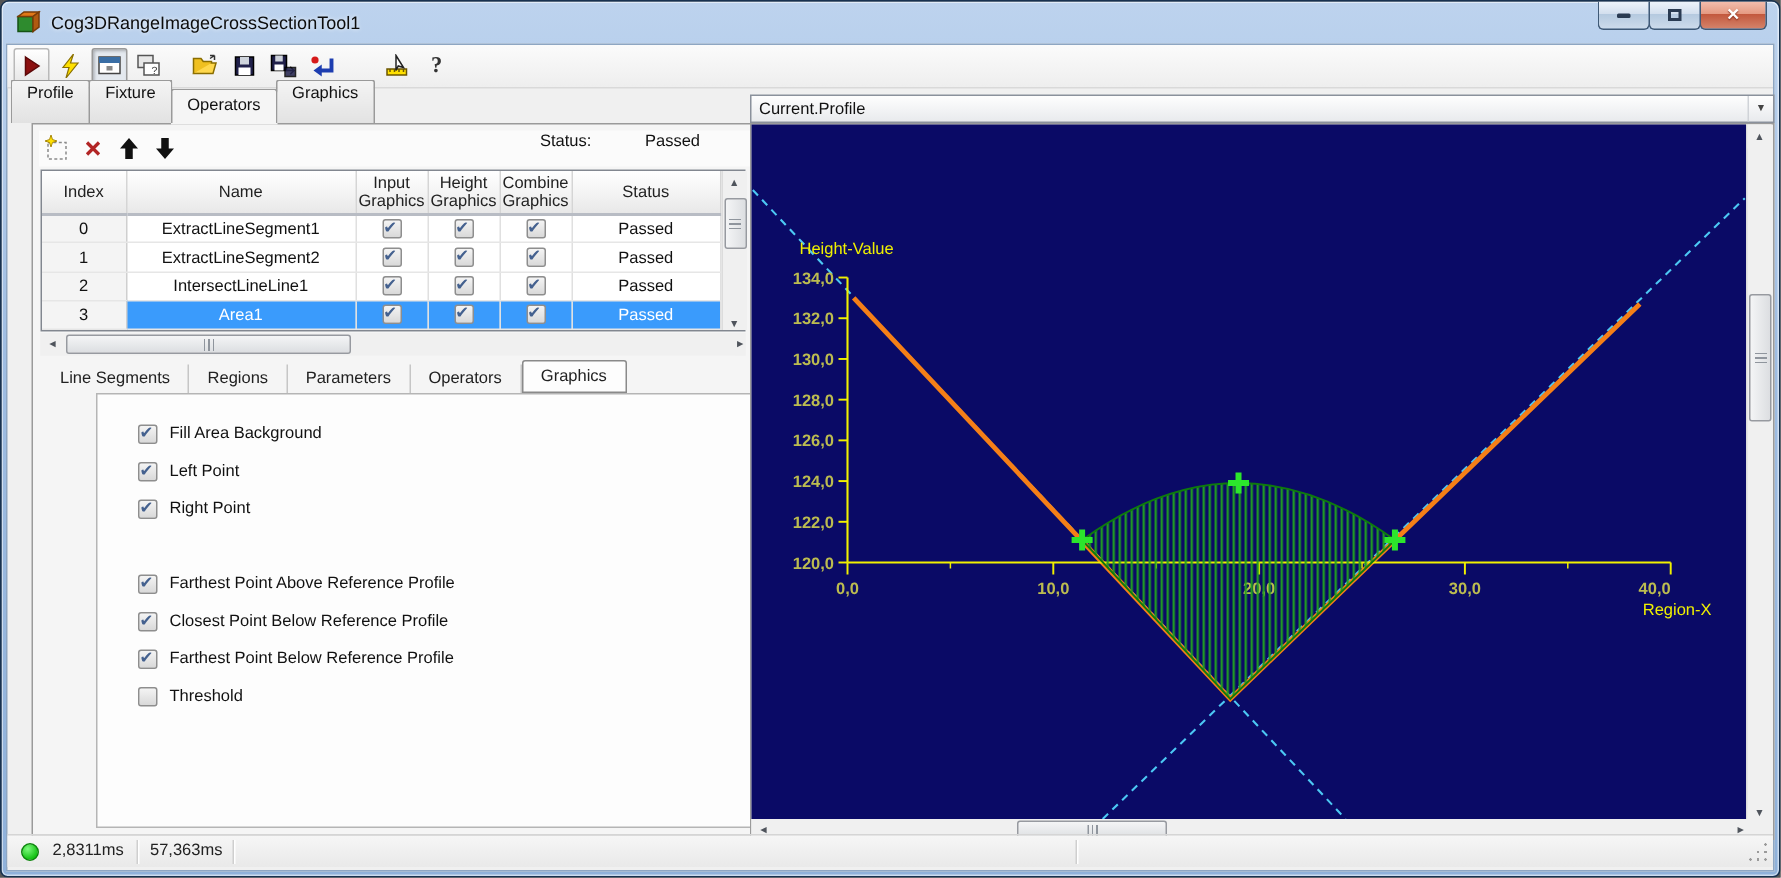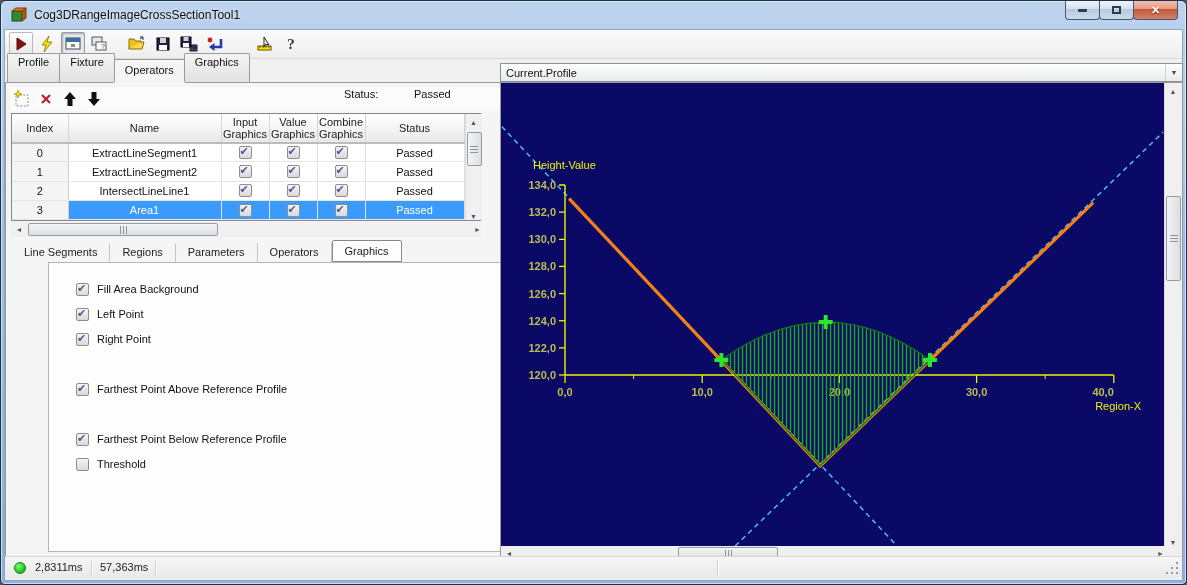--- a/index.html
+++ b/index.html
@@ -30,21 +30,21 @@
     border-bottom:1px solid #d9d9d9;display:flex;align-items:center;padding-left:4px;}
   .tb-btn{width:24px;height:24px;display:flex;align-items:center;justify-content:center;margin-right:2px;}
   .tb-btn.raised{border:1px solid #b9b9b9;border-radius:2px;background:linear-gradient(#fff,#e6e6e6);}
   .tb-btn.pressed{border:1px solid #9a9a9a;border-radius:2px;background:#e4e9ef;box-shadow:inset 1px 1px 2px rgba(0,0,0,.25);}
   .tb-gap{width:12px;}
   
   .tabstrip{position:absolute;left:2px;top:31px;height:21px;display:flex;align-items:flex-end;}
   .tab{height:29px;padding:2px 10px 0;font-size:11px;color:#111;border:1px solid #9a9a9a;border-bottom:none;
     border-radius:2px 2px 0 0;background:linear-gradient(#f4f4f4,#e2e2e2);margin-right:-1px;position:relative;}
   .tab.active{height:23px;padding-top:4px;background:#f5f5f5;z-index:3;box-shadow:0 1px 0 #f5f5f5;margin-top:9px;}
-  .tabpage{position:absolute;left:0;top:52px;width:589px;height:476px;border:1px solid #9a9a9a;background:#f5f5f5;}
+  .tabpage{position:absolute;left:16px;top:52px;width:589px;height:476px;border:1px solid #9a9a9a;background:#f5f5f5;}
   
   .op-toolbar{position:absolute;left:4px;top:4px;right:4px;height:24px;display:flex;align-items:center;background:#fbfbfb;}
   .op-btn{width:24px;height:22px;display:flex;align-items:center;justify-content:center;}
   .op-status-label{position:absolute;left:338px;top:5px;font-size:11px;color:#111;}
   .op-status-value{position:absolute;left:408px;top:5px;font-size:11px;color:#111;}
   
   .grid-wrap{position:absolute;left:5px;top:30px;width:470px;height:108px;border:1px solid #828790;background:#fff;display:flex;}
   table.grid{border-collapse:collapse;table-layout:fixed;width:452px;font-size:11px;flex:0 0 452px;}
   table.grid th{font-weight:normal;background:linear-gradient(#ffffff,#f2f2f2 60%,#e8e8e8);
     border-right:1px solid #d5d5d5;border-bottom:2px solid #b8bcc4;height:26px;line-height:12px;color:#222;}
@@ -238,21 +238,21 @@
               <col style="width:48px">
               <col style="width:48px">
               <col style="width:48px">
               <col style="width:99px">
             </colgroup>
           <tbody>
               <tr>
             <th>Index</th>
             <th>Name</th>
             <th><span>Input</span><br><span>Graphics</span></th>
-            <th><span>Value</span><br><span>Graphics</span></th>
+            <th><span>Height</span><br><span>Graphics</span></th>
             <th><span>Combine</span><br><span>Graphics</span></th>
             <th>Status</th>
           </tr>
           <tr>
             <td class="idx">0</td>
             <td>ExtractLineSegment1</td>
             <td><span class="cb checked"></span></td>
             <td><span class="cb checked"></span></td>
             <td><span class="cb checked"></span></td>
             <td>Passed</td>
@@ -316,20 +316,24 @@
           <span class="cb checked"></span>
           <span class="lbl">Left Point</span>
           </div>
         <div class="opt-row" style="top:67px;">
           <span class="cb checked"></span>
           <span class="lbl">Right Point</span>
           </div>
         <div class="opt-row" style="top:117px;">
           <span class="cb checked"></span>
           <span class="lbl">Farthest Point Above Reference Profile</span>
+          </div>
+        <div class="opt-row" style="top:142px;">
+          <span class="cb checked"></span>
+          <span class="lbl">Closest Point Below Reference Profile</span>
           </div>
         <div class="opt-row" style="top:167px;">
           <span class="cb checked"></span>
           <span class="lbl">Farthest Point Below Reference Profile</span>
           </div>
         <div class="opt-row" style="top:192px;">
           <span class="cb"></span>
           <span class="lbl">Threshold</span>
           </div>
       </div>

